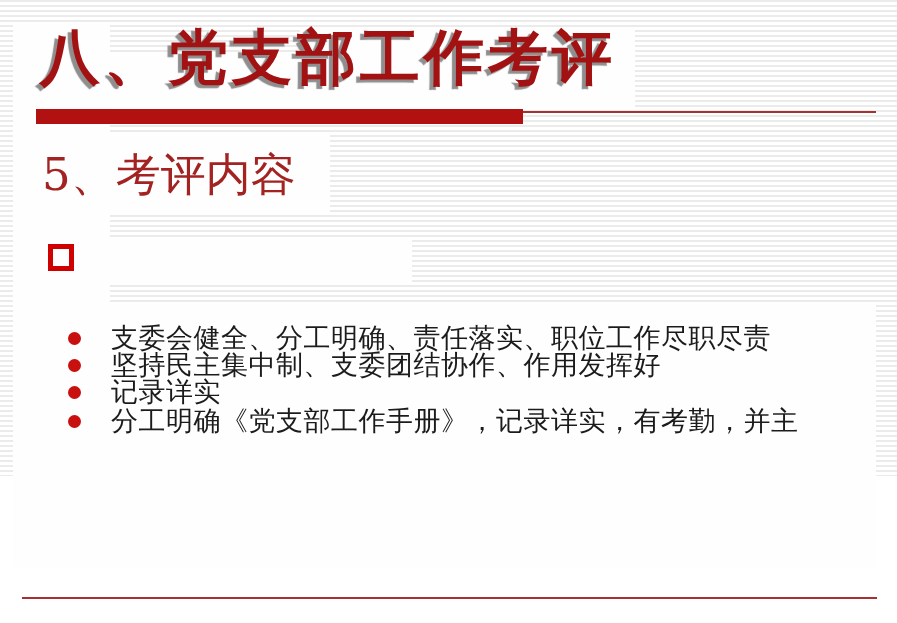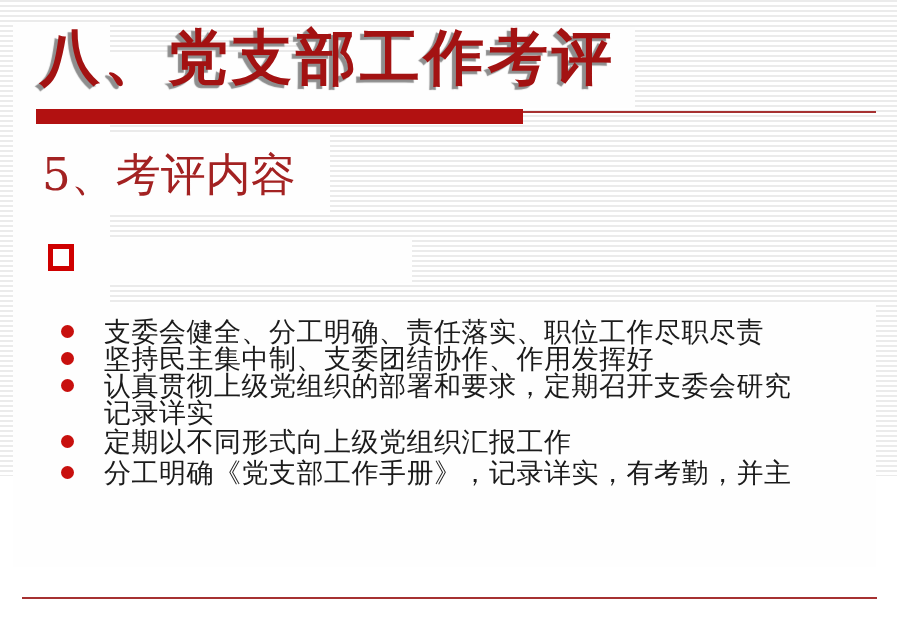--- a/index.html
+++ b/index.html
@@ -40,21 +40,21 @@
   }
   .section-label{
     position:absolute;left:95px;top:239px;
     font-family:"DejaVu Sans","Liberation Sans",sans-serif;
     font-size:30px;line-height:38px;font-weight:bold;
     color:#cf3a0b;letter-spacing:9px;white-space:nowrap;
   }
 
   .bullet-list{
     position:absolute;left:13px;top:304px;width:863px;
-    list-style:none;margin:9px;padding:5px 0 0 0;
+    list-style:none;margin:16px;padding:5px 0 0 0;font-family:Liberation Serif, serif;
   }
   .bullet-item{position:relative;padding-left:82px;color:#1b1b1b;}
   .bullet-item .line{font-size:27px;letter-spacing:0.5px;white-space:nowrap;}
   .group1 .line{line-height:27px;}
   .group2 .line{line-height:31px;}
   .bullet-item.gap-before{margin-top:24px;}
   .bullet-dot{
     position:absolute;left:39px;width:13px;height:13px;border-radius:50%;
     background:#c8100e;
   }
@@ -87,26 +87,21 @@
     <li class="bullet-item group1">
       <span class="bullet-dot"></span>
       <div class="line">支委会健全、分工明确、责任落实、职位工作尽职尽责</div>
     </li>
     <li class="bullet-item group1">
       <span class="bullet-dot"></span>
       <div class="line">坚持民主集中制、支委团结协作、作用发挥好</div>
     </li>
     <li class="bullet-item group1">
       <span class="bullet-dot"></span>
-      <div class="line">认真贯彻上级党组织的部署和要求，定期召开支委会研究</div>
       <div class="line">记录详实</div>
-    </li>
-    <li class="bullet-item group2">
-      <span class="bullet-dot"></span>
-      <div class="line">定期以不同形式向上级党组织汇报工作</div>
     </li>
     <li class="bullet-item group2">
       <span class="bullet-dot"></span>
       <div class="line">分工明确《党支部工作手册》，记录详实，有考勤，并主</div>
     </li>
   </ul>
 
   <div class="bottom-line"></div>
 
 </div>

